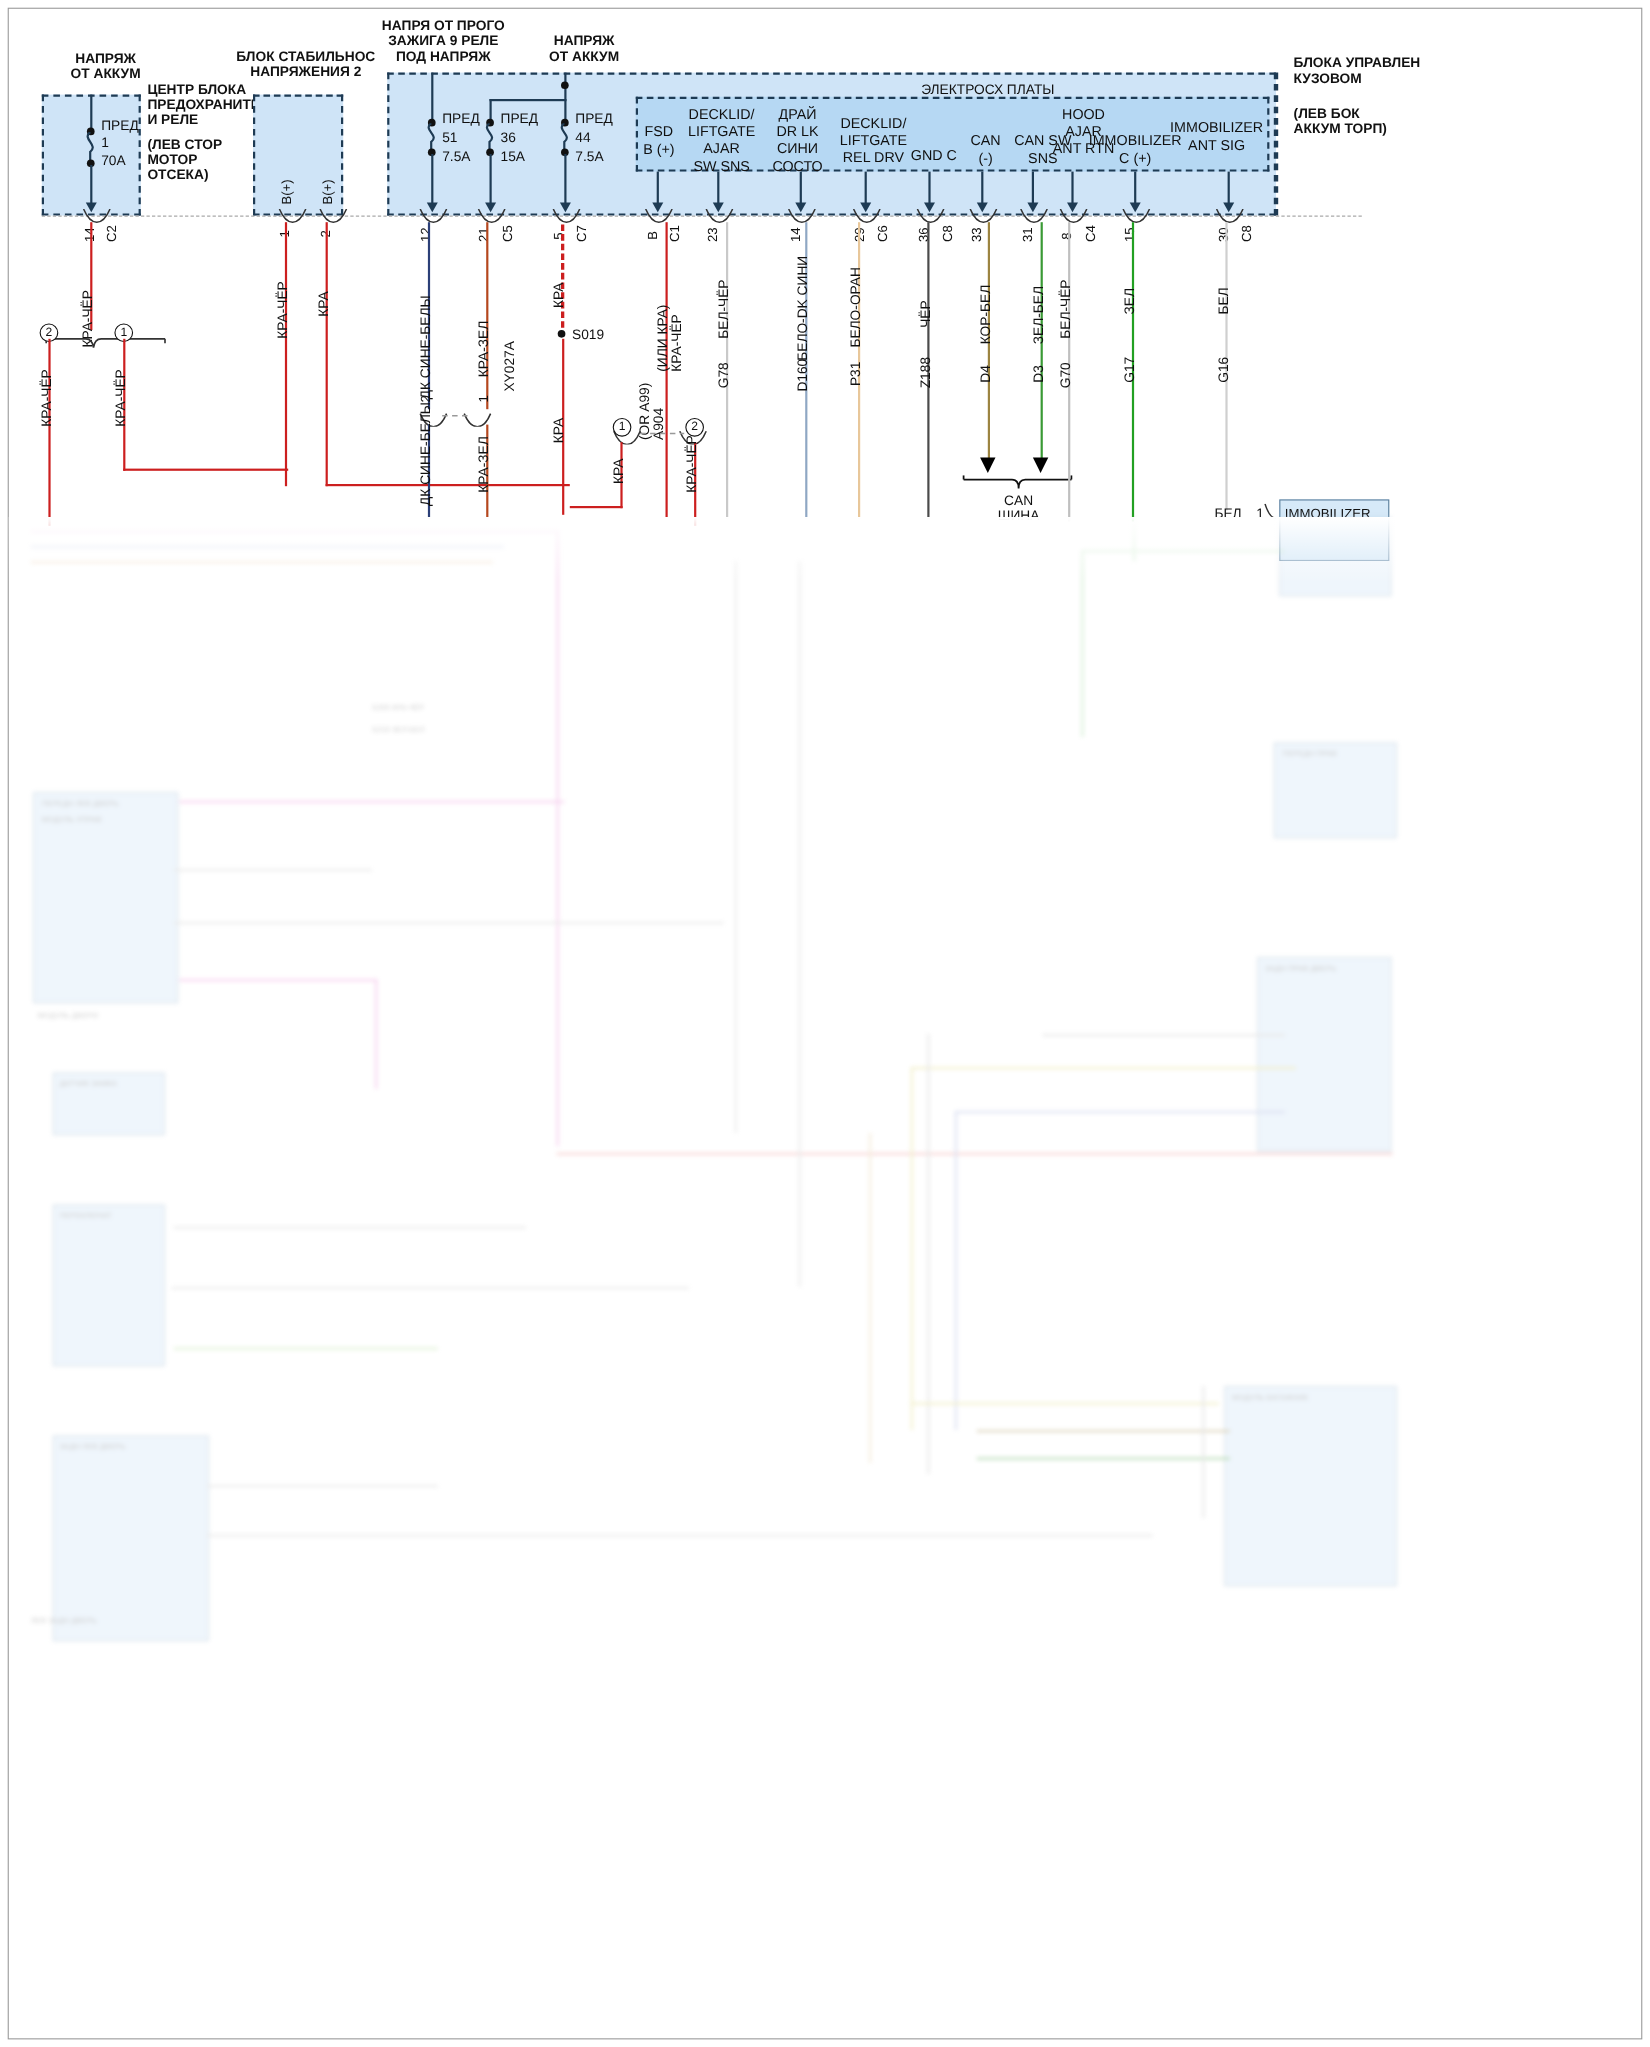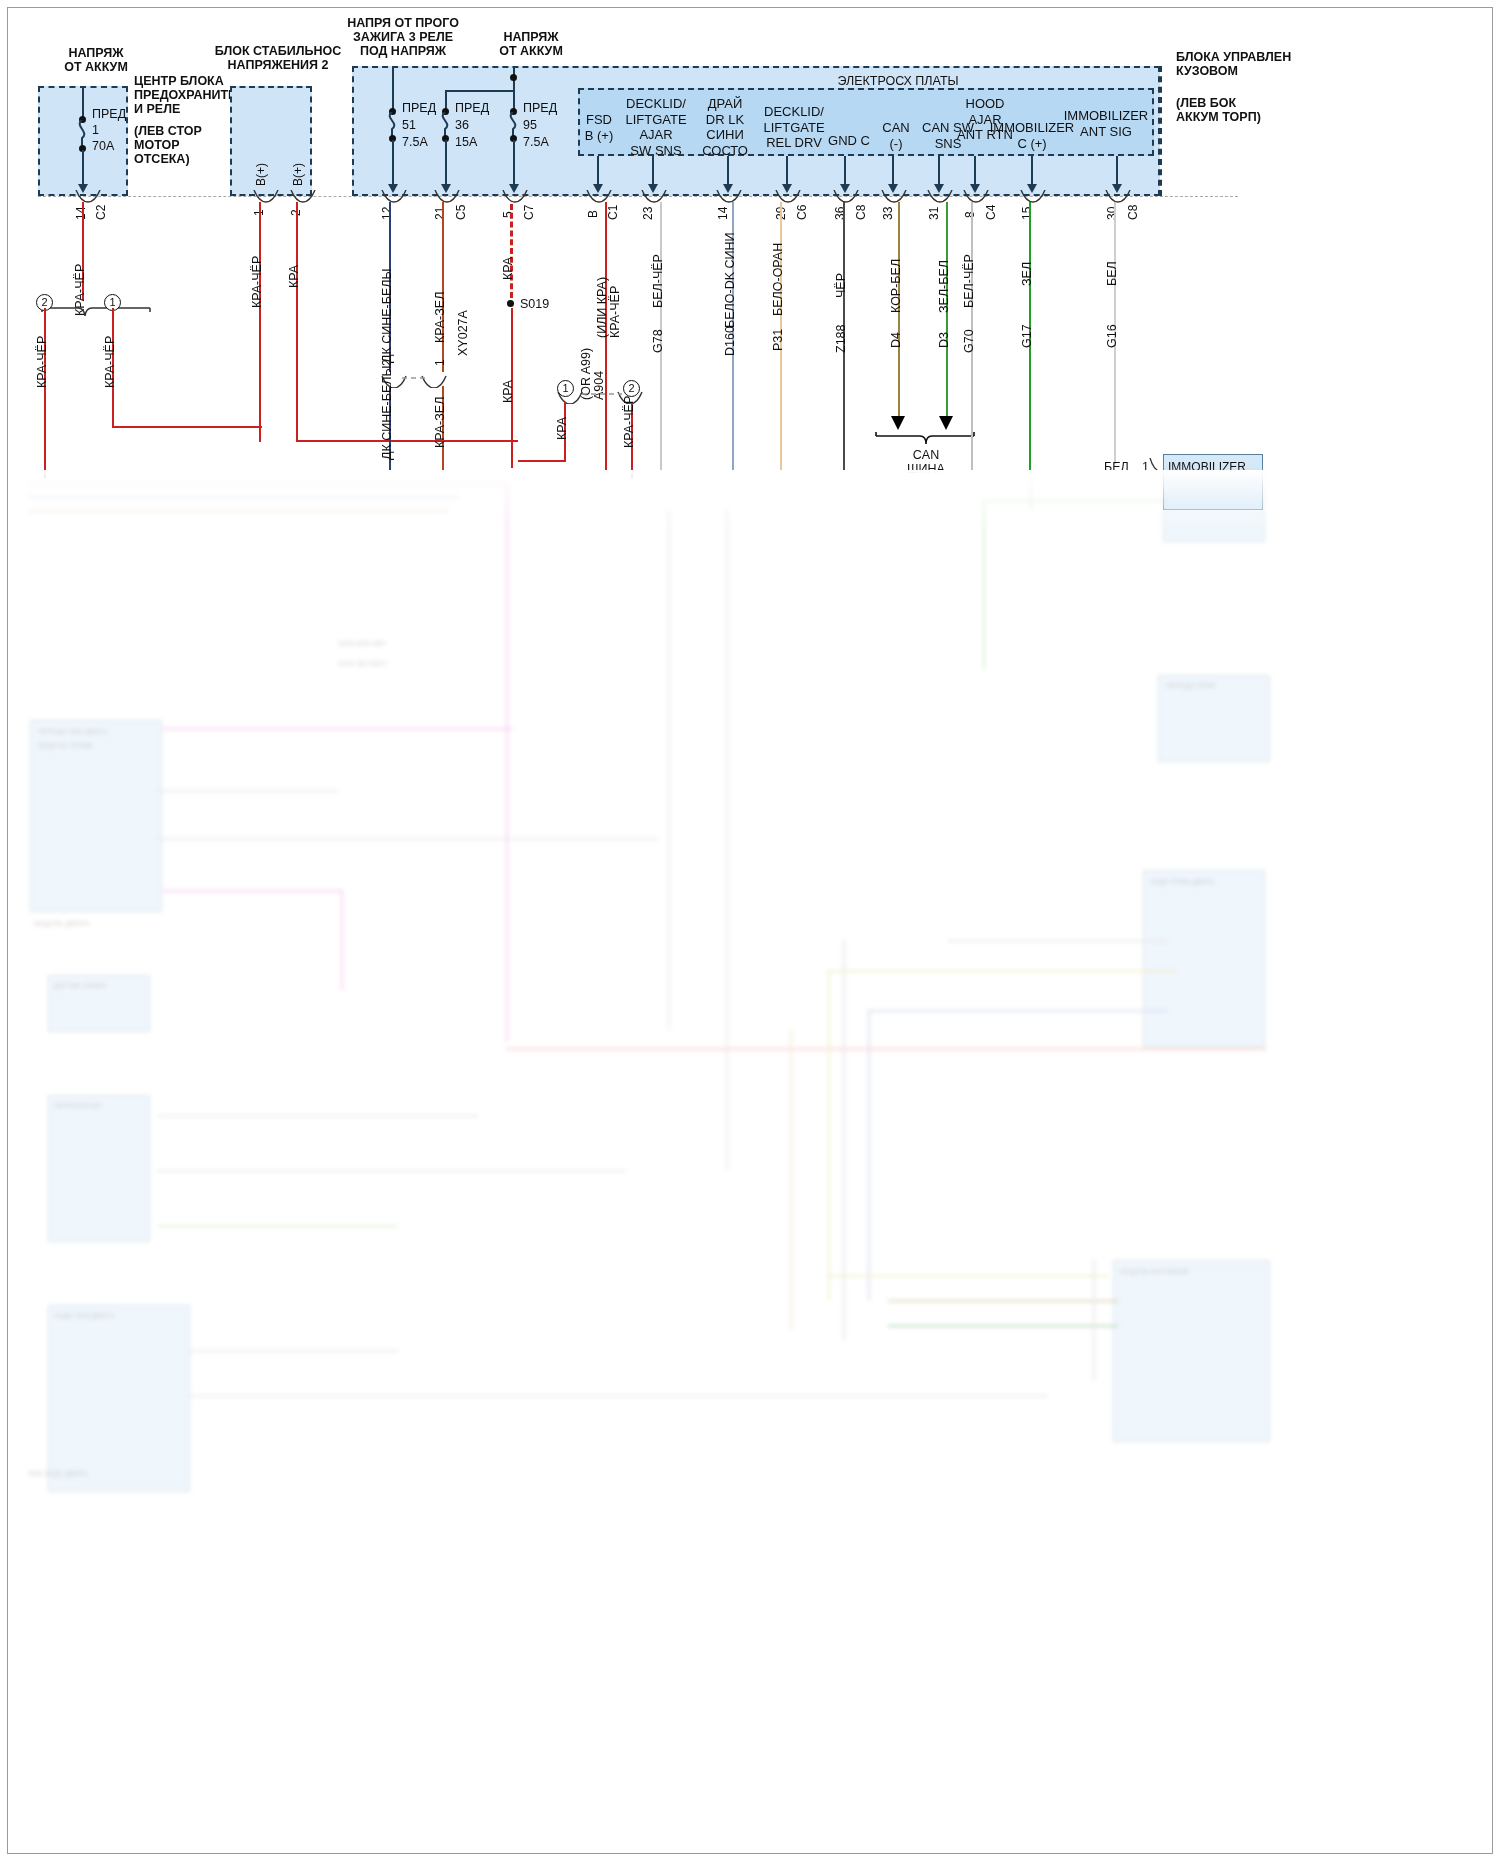--- a/index.html
+++ b/index.html
@@ -40,21 +40,21 @@
 <div id="page">
  <div id="sheet">
 
   <div class="t c" style="left:28px;top:38px;width:120px;font-weight:bold;">НАПРЯЖ
 ОТ АККУМ</div>
 
   <div class="t c" style="left:190px;top:36px;width:160px;font-weight:bold;text-align:center;">БЛОК СТАБИЛЬНОС
 НАПРЯЖЕНИЯ 2</div>
 
   <div class="t c" style="left:330px;top:8px;width:130px;font-weight:bold;">НАПРЯ ОТ ПРОГО
-ЗАЖИГА 3 РЕЛЕ
+ЗАЖИГА 9 РЕЛЕ
 ПОД НАПРЯЖ</div>
 
   <div class="t c" style="left:468px;top:22px;width:110px;font-weight:bold;">НАПРЯЖ
 ОТ АККУМ</div>
 
   <div class="t" style="left:1168px;top:42px;width:140px;font-weight:bold;">БЛОКА УПРАВЛЕН
 КУЗОВОМ</div>
   <div class="t" style="left:1168px;top:88px;width:140px;font-weight:bold;">(ЛЕВ БОК
 АККУМ ТОРП)</div>
 
@@ -120,21 +120,21 @@
   <div class="wire" style="left:505px;top:58px;height:46px;background:#1e3b54;"></div>
   <div class="dot" style="left:502px;top:66px;"></div>
   <div class="dot" style="left:502px;top:100px;"></div>
   <svg class="abs" style="left:497px;top:104px;" width="18" height="26">
     <path d="M8 0 C 0 6, 16 11, 8 17 L8 26" stroke="#1e3b54" stroke-width="2" fill="none"></path>
   </svg>
   <div class="dot" style="left:502px;top:127px;"></div>
   <div class="wire" style="left:505px;top:132px;height:48px;background:#1e3b54;"></div>
   <div class="arrowdn" style="left:501px;top:176px;"></div>
   <div class="t" style="left:515px;top:93px;">ПРЕД</div>
-  <div class="t" style="left:515px;top:110px;">95</div>
+  <div class="t" style="left:515px;top:110px;">44</div>
   <div class="t" style="left:515px;top:127px;">7.5A</div>
 
   <div class="lbl-blk c" style="left:562px;top:104px;width:58px;text-align:center;">FSD
 B (+)</div>
   <div class="lbl-blk c" style="left:608px;top:88px;width:80px;text-align:center;">DECKLID/
 LIFTGATE
 AJAR
 SW SNS</div>
   <div class="lbl-blk c" style="left:686px;top:88px;width:62px;text-align:center;">ДРАЙ
 DR LK

